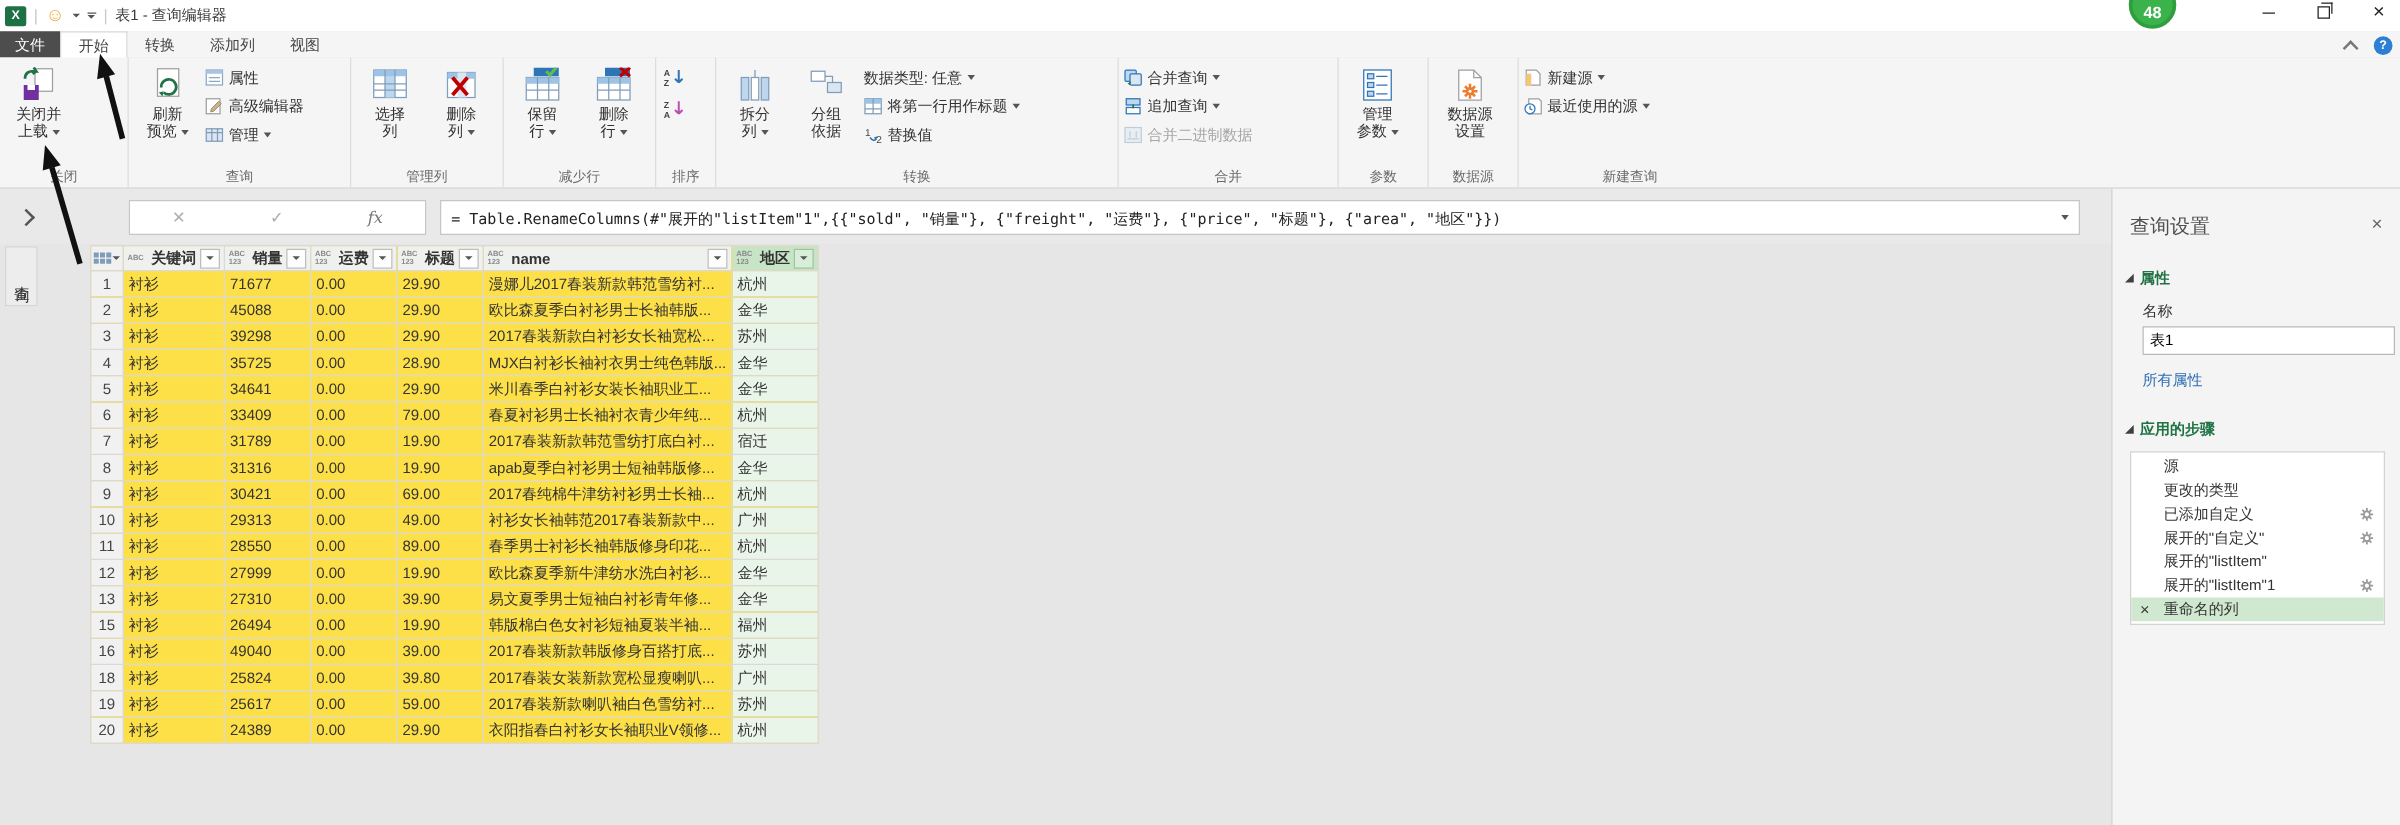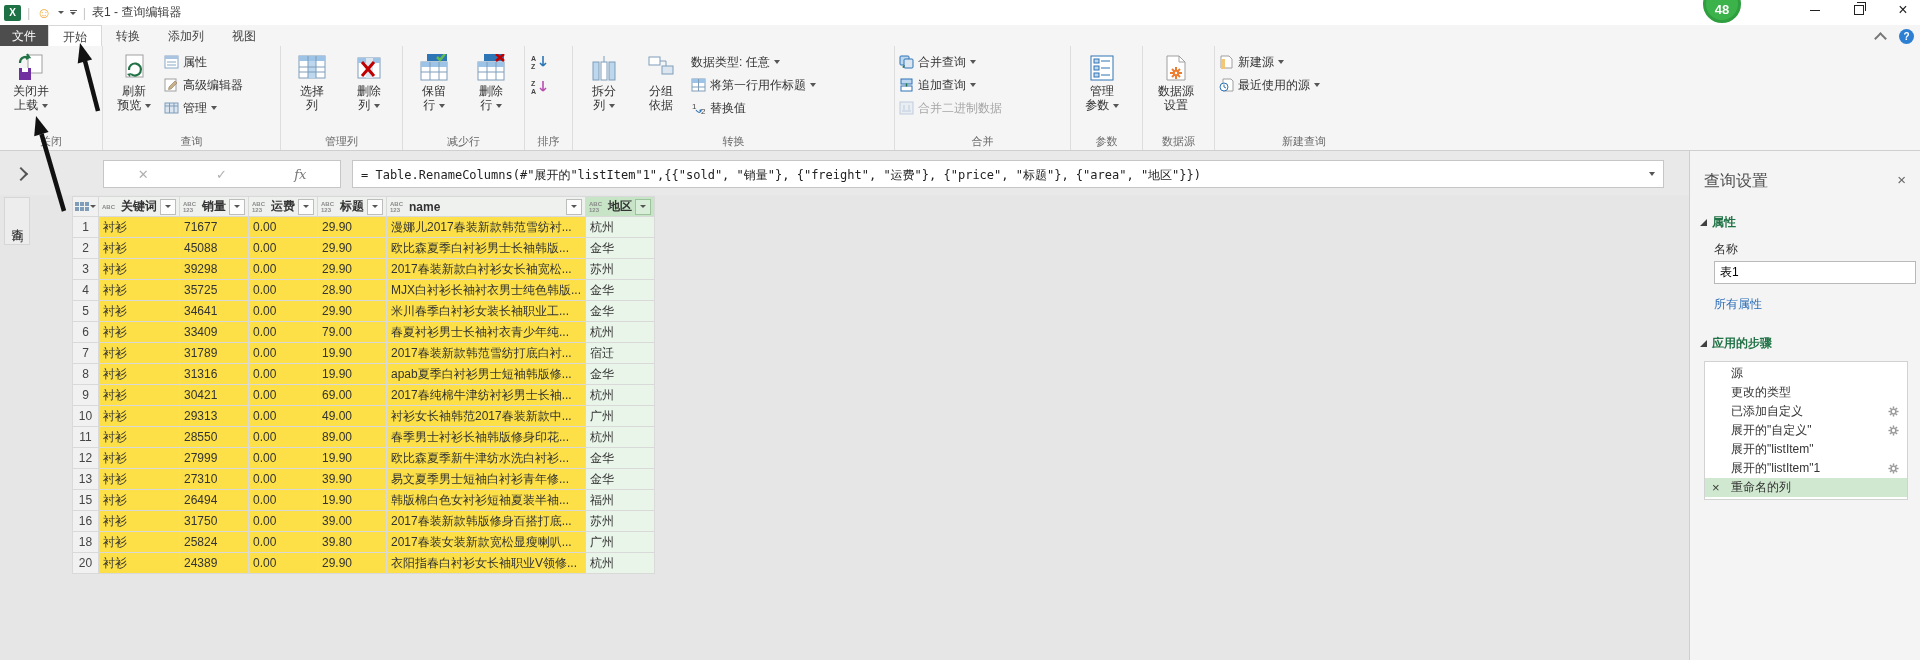--- a/index.html
+++ b/index.html
@@ -656,34 +656,43 @@
       <td>衬衫</td>
       <td>26494</td>
       <td>0.00</td>
       <td>19.90</td>
       <td>韩版棉白色女衬衫短袖夏装半袖...</td>
       <td class="selcol">福州</td>
     </tr>
       <tr>
       <td class="rn">16</td>
       <td>衬衫</td>
-      <td>31750</td>
+      <td>49040</td>
       <td>0.00</td>
       <td>39.00</td>
       <td>2017春装新款韩版修身百搭打底...</td>
       <td class="selcol">苏州</td>
     </tr>
       <tr>
       <td class="rn">18</td>
       <td>衬衫</td>
       <td>25824</td>
       <td>0.00</td>
       <td>39.80</td>
       <td>2017春装女装新款宽松显瘦喇叭...</td>
       <td class="selcol">广州</td>
+    </tr>
+      <tr>
+      <td class="rn">19</td>
+      <td>衬衫</td>
+      <td>25617</td>
+      <td>0.00</td>
+      <td>59.00</td>
+      <td>2017春装新款喇叭袖白色雪纺衬...</td>
+      <td class="selcol">苏州</td>
     </tr>
       <tr>
       <td class="rn">20</td>
       <td>衬衫</td>
       <td>24389</td>
       <td>0.00</td>
       <td>29.90</td>
       <td>衣阳指春白衬衫女长袖职业V领修...</td>
       <td class="selcol">杭州</td>
     </tr>

